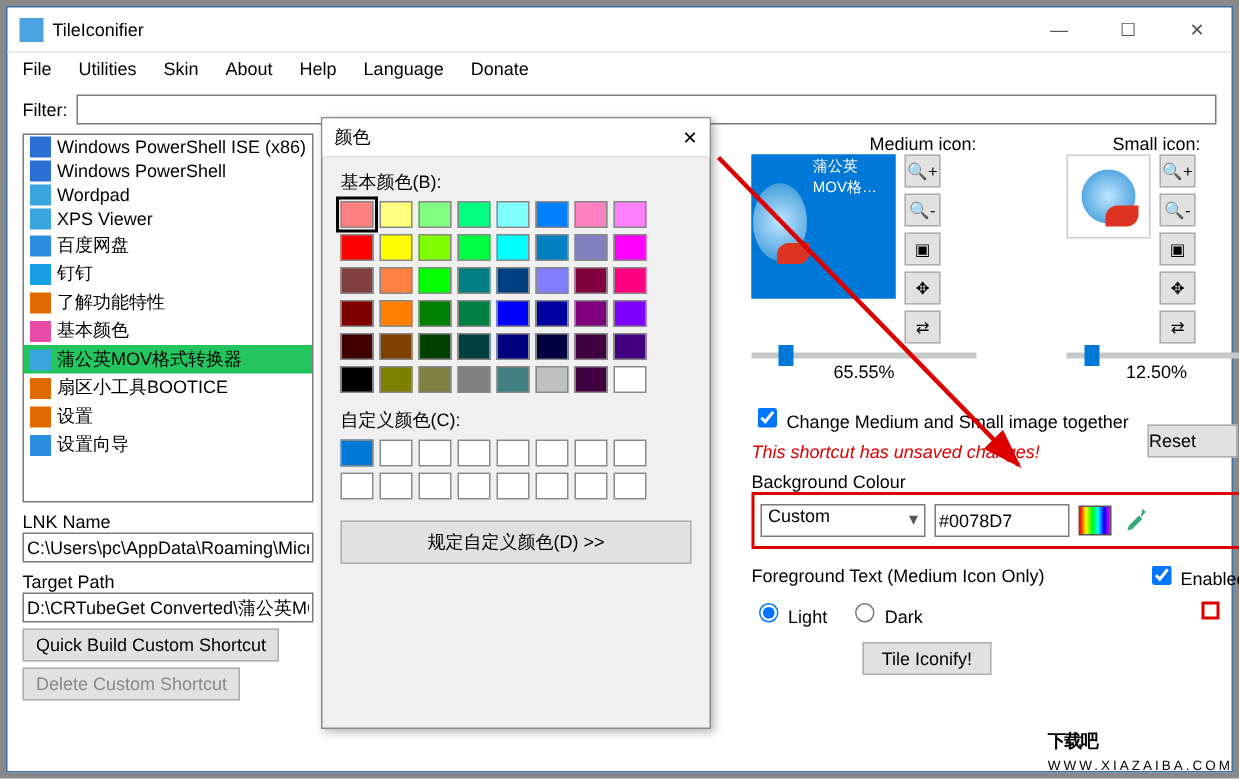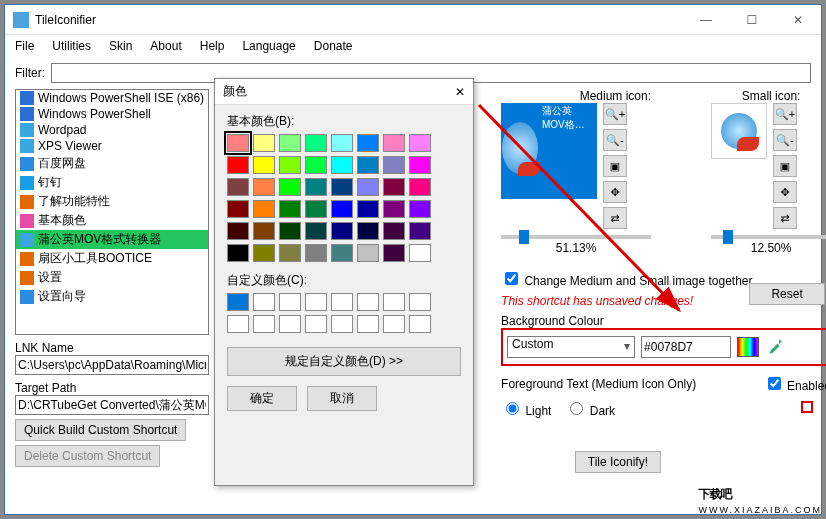--- a/index.html
+++ b/index.html
@@ -36,29 +36,29 @@
 .tile .disc{width:52px;height:52px;border-radius:50%;background:radial-gradient(circle,#bfe6ff,#2a8dd6);position:relative;margin-bottom:6px}
 .tile .disc::after{content:"";position:absolute;right:-2px;bottom:-2px;width:22px;height:14px;background:#d32;border-radius:8px 0 8px 0}
 .toolcol{display:flex;flex-direction:column;gap:4px}
 .tbtn{width:24px;height:22px;border:1px solid #adadad;background:#e1e1e1;display:flex;align-items:center;justify-content:center;font-size:11px}
 .slider{height:4px;background:#c8c8c8;margin:6px 0 2px;position:relative}
 .slider .thumb{position:absolute;top:-5px;width:10px;height:14px;background:#0078d7;left:12%}
 .pct{text-align:center;margin-top:2px}
 .chk{margin-top:14px}
 .warn{color:#d00;font-style:italic;margin:6px 0}
 .bgbox{border:2px solid #d00;padding:6px 4px;display:flex;align-items:center;gap:6px;position:relative}
-.sel-inp{border:1px solid #7a7a7a;height:22px;padding:0 18px 0 4px;background:#fff;position:relative;width:128px}
+.sel-inp{border:1px solid #7a7a7a;height:22px;padding:0 18px 0 4px;background:#fff;position:relative;width:110px}
 .sel-inp::after{content:"▾";position:absolute;right:4px;top:2px;color:#555}
 .swatch{width:22px;height:20px;border:1px solid #555;background:linear-gradient(90deg,#f00,#ff0,#0f0,#0ff,#00f,#f0f)}
 .eyedrop{width:18px;height:18px}
 .fg-row{margin-top:8px;display:flex;align-items:center;gap:8px}
 .radio-row{margin-top:6px;display:flex;gap:14px;align-items:center}
 .redsq{position:absolute;right:18px;top:312px;width:12px;height:12px;border:2px solid #d00}
-.resetbtn{position:absolute;right:6px;top:194px;width:76px;border:1px solid #adadad;background:#e1e1e1;padding:3px 0;text-align:center}
-.iconifybtn{position:absolute;right:160px;bottom:0;border:1px solid #adadad;background:#e1e1e1;padding:3px 12px}
+.resetbtn{position:absolute;right:6px;top:194px;width:60px;border:1px solid #adadad;background:#e1e1e1;padding:3px 0;}
+.iconifybtn{position:absolute;right:160px;bottom:23px;border:1px solid #adadad;background:#e1e1e1;padding:3px 12px}
 
 .cdlg{position:absolute;left:214px;top:78px;width:260px;height:408px;background:#f0f0f0;border:1px solid #8a8a8a;box-shadow:2px 2px 6px rgba(0,0,0,.3);z-index:50}
 .cdlg .tb{height:26px;display:flex;align-items:center;justify-content:space-between;padding:0 8px;background:#fff;border-bottom:1px solid #ddd}
 .cdlg .content{padding:8px 12px}
 .cgrid{display:grid;grid-template-columns:repeat(8,22px);gap:4px;margin:4px 0 10px}
 .csw{width:22px;height:18px;border:1px solid #888}
 .csw.sel{outline:2px solid #000;outline-offset:1px}
 .cgrid2{display:grid;grid-template-columns:repeat(8,22px);gap:4px;margin:4px 0 10px}
 .csw2{width:22px;height:18px;border:1px solid #888;background:#fff}
 .definebtn{width:100%;border:1px solid #adadad;background:#e1e1e1;padding:5px 0;margin:4px 0}
@@ -179,21 +179,21 @@
                 <div class="tbtn">🔍+</div>
                 <div class="tbtn">🔍-</div>
                 <div class="tbtn">▣</div>
                 <div class="tbtn">✥</div>
                 <div class="tbtn">⇄</div>
               </div>
             </div>
             <div class="slider">
                 <div class="thumb"></div>
               </div>
-            <div class="pct">51.13%</div>
+            <div class="pct">65.55%</div>
           </div>
 
           <div style="width:120px">
             <div style="text-align:center">Small icon:</div>
             <div class="tile-col">
               <div class="tile sm">
                 <div class="disc" style="width:36px;height:36px;margin:auto"></div>
               </div>
               <div class="toolcol">
                 <div class="tbtn">🔍+</div>
@@ -321,24 +321,20 @@
         <div class="csw2"></div>
         <div class="csw2"></div>
         <div class="csw2"></div>
         <div class="csw2"></div>
         <div class="csw2"></div>
         <div class="csw2"></div>
         <div class="csw2"></div>
       </div>
 
     <button class="definebtn">规定自定义颜色(D) &gt;&gt;</button>
-    <div class="okrow">
-      <button class="btn">确定</button>
-      <button class="btn">取消</button>
-    </div>
   </div>
 </div>
 
 <svg class="arrow" viewBox="0 0 220 230">
   <defs>
       <marker id="ah" markerWidth="10" markerHeight="10" refX="8" refY="3" orient="auto">
         <path d="M0,0 L0,6 L9,3 z" fill="#d00"></path>
       </marker>
     </defs>
   <line x1="5" y1="5" x2="205" y2="210" stroke="#d00" stroke-width="3" marker-end="url(#ah)"></line>

